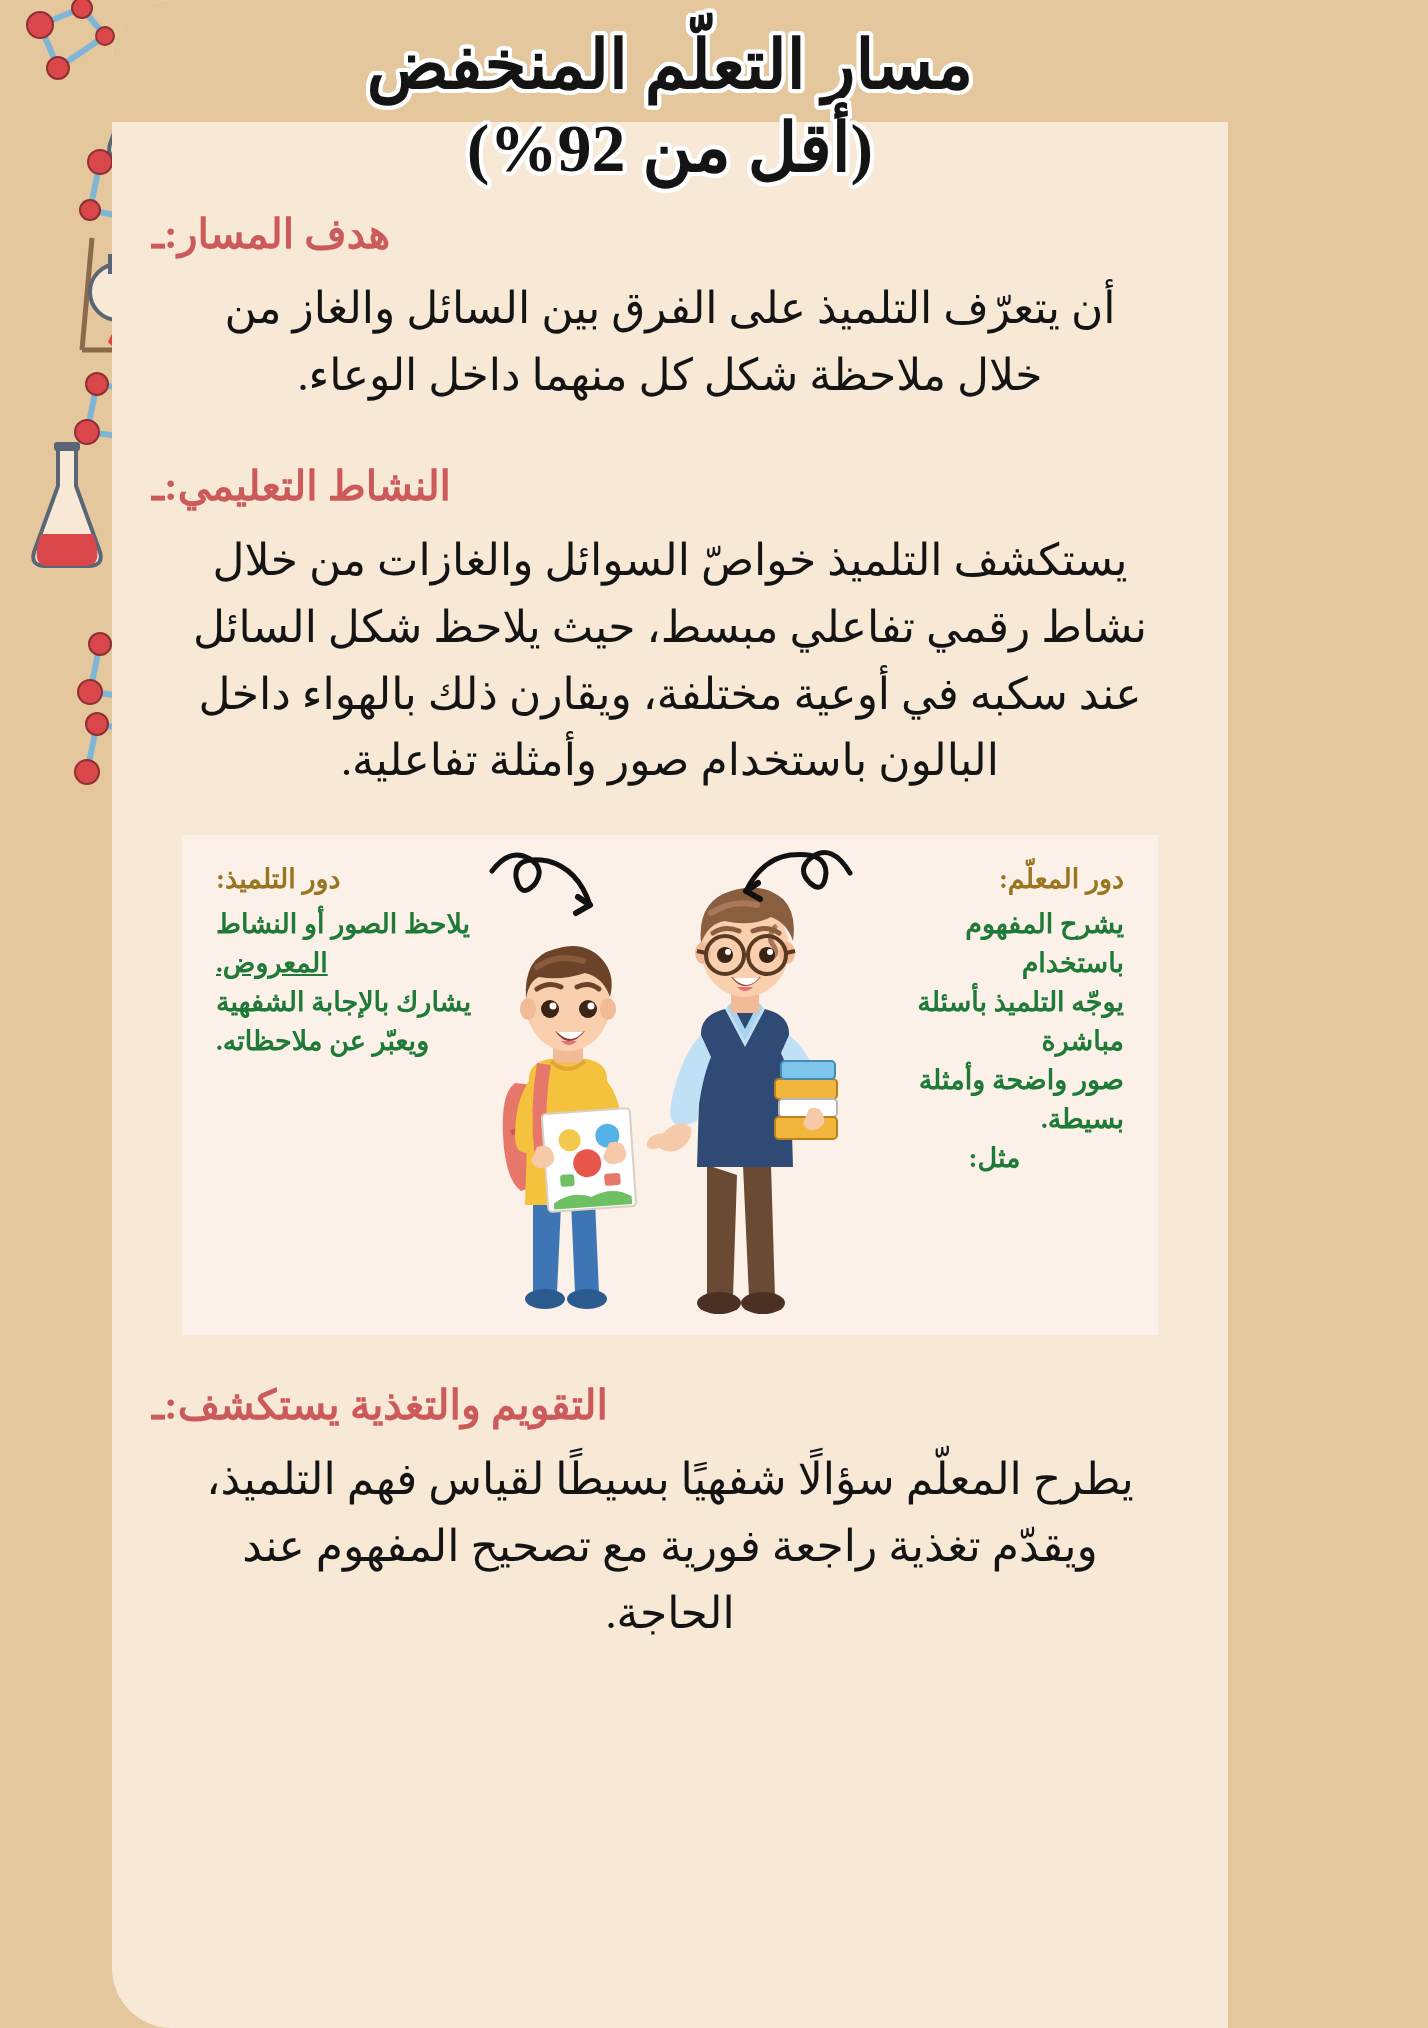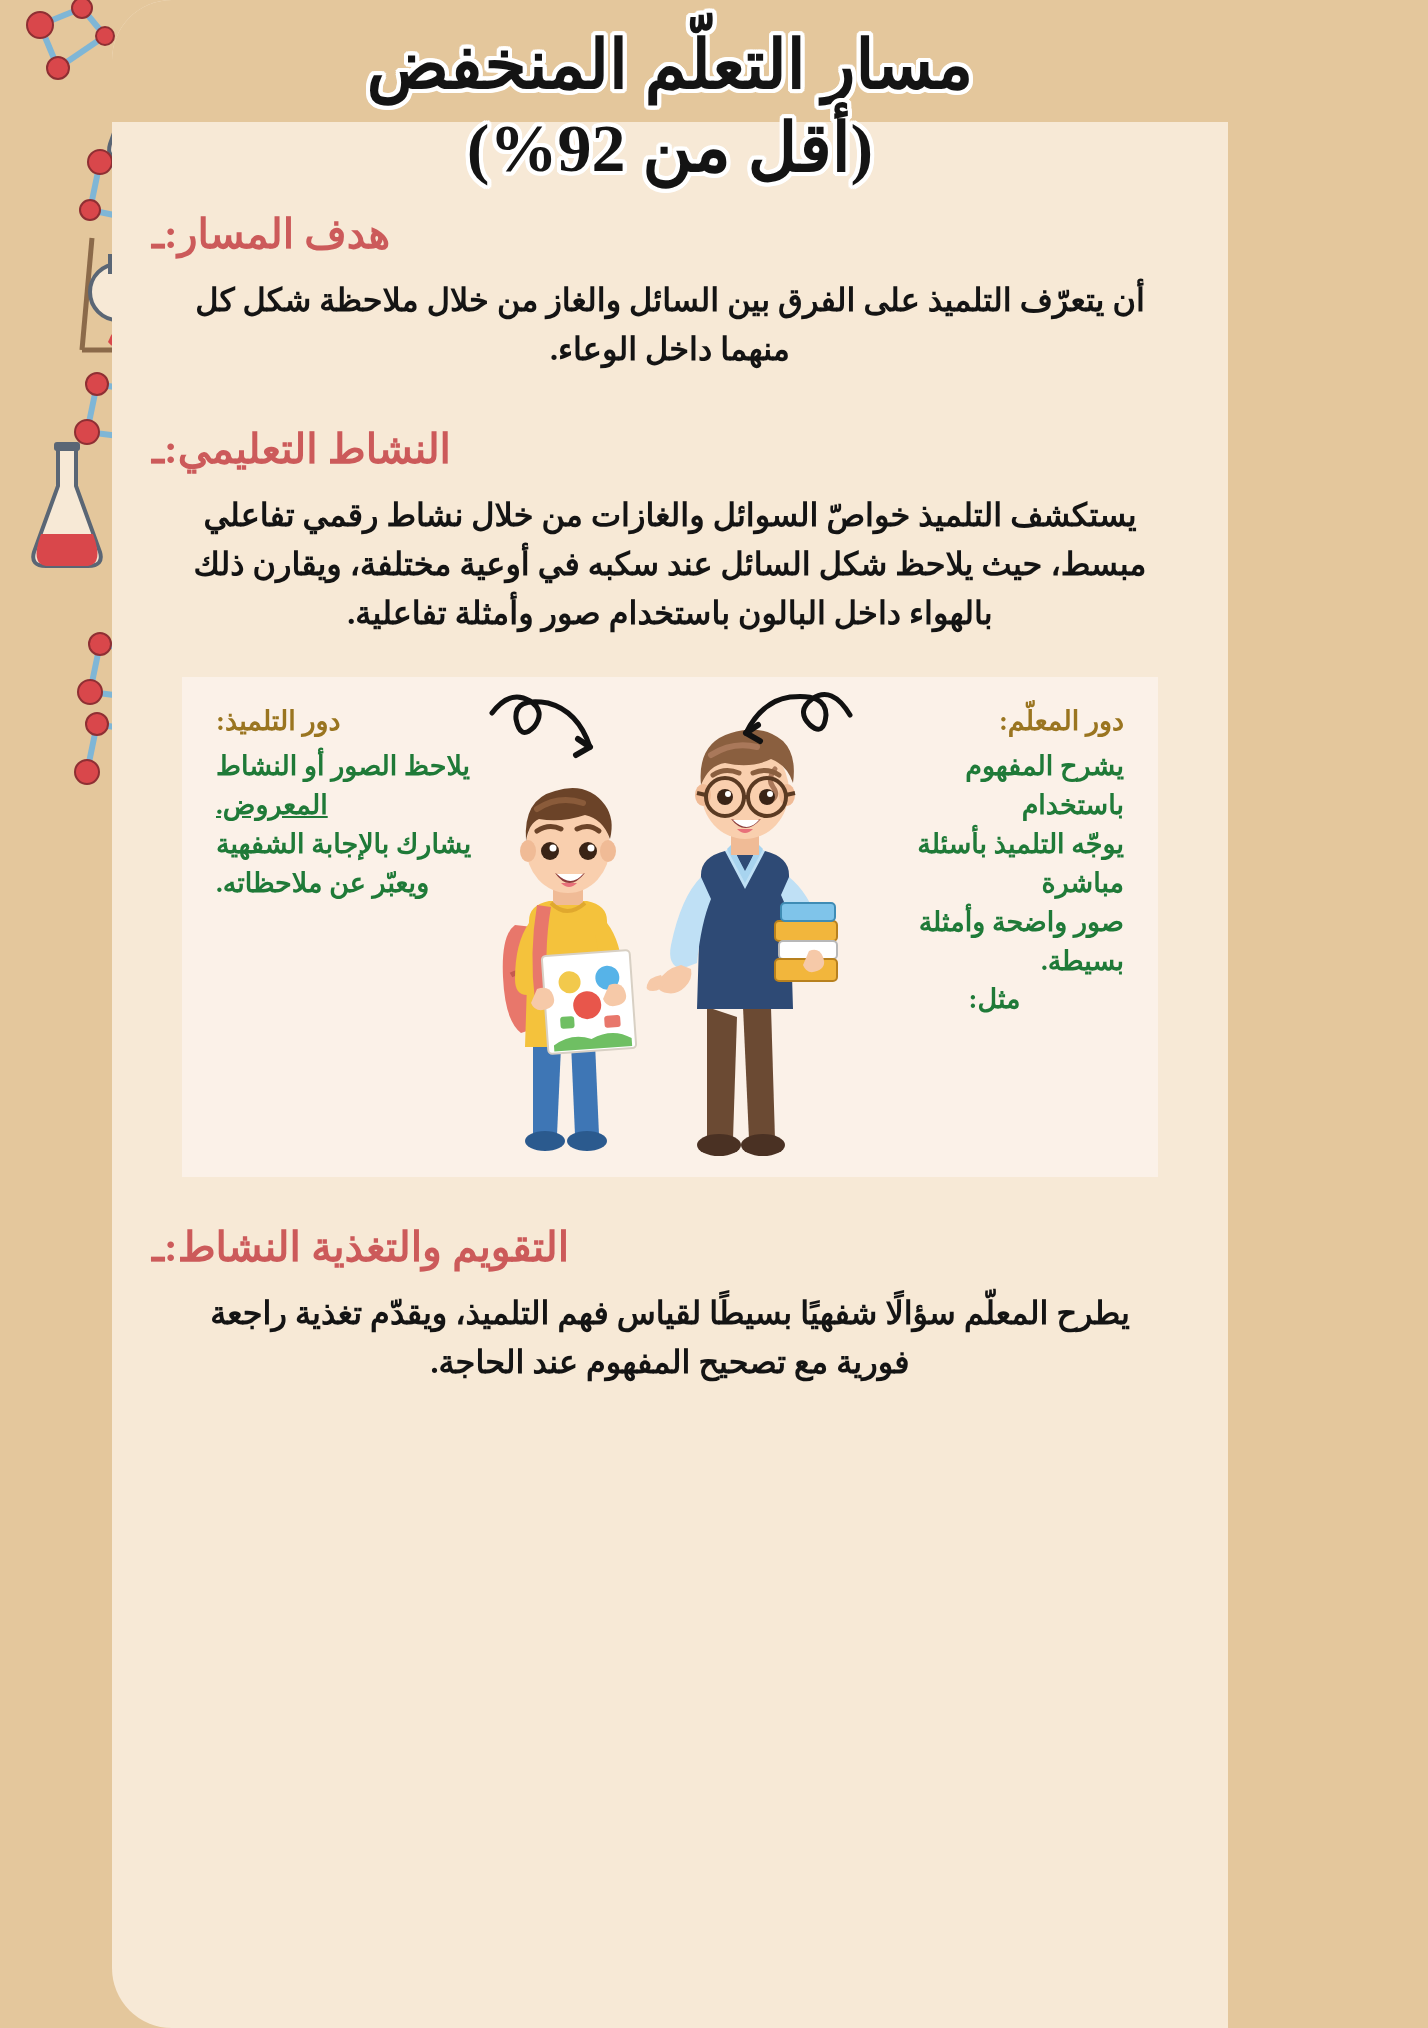--- a/index.html
+++ b/index.html
@@ -58,26 +58,26 @@
   .sec-head{
     font-weight:bold;
     font-size:41px;
     color:#cc5a5a;
     text-align:left;
     padding-right:80px;
     margin-bottom:18px;
     letter-spacing:0;
   }
   .sec-body{
-    font-size:32px;
+    font-size:44px;
     line-height:1.52;
     color:#141414;
     text-align:center;
     padding:0 34px 0 34px;
-    font-weight:700;
+    font-weight:400;
   }
   .gap-a{ height:52px; }
   
   #roles{
     position:relative;
     margin:40px 30px 0 30px;
     background:#fbf1e8;
     height:500px;
     display:flex;
     align-items:flex-start;
@@ -352,19 +352,19 @@
           <path d="M122 30 Q104 0 84 14 Q68 26 82 40 Q96 52 98 30 Q98 8 62 12 Q34 16 18 48" stroke="#111" stroke-width="5" fill="none" stroke-linecap="round"></path>
           <path d="M18 48 L30 40 M18 48 L32 56" stroke="#111" stroke-width="6" fill="none" stroke-linecap="round"></path>
         </svg>
         <svg class="arrow-svg" width="130" height="90" style="left:300px; top:10px;">
           <path d="M10 26 Q28 2 48 14 Q64 24 52 40 Q38 54 34 32 Q32 10 66 16 Q96 24 108 60" stroke="#111" stroke-width="5" fill="none" stroke-linecap="round"></path>
           <path d="M108 60 L96 52 M108 60 L94 68" stroke="#111" stroke-width="6" fill="none" stroke-linecap="round"></path>
         </svg>
       </div>
 
       <div id="assess">
-        <div class="sec-head">التقويم والتغذية النشاط:ـ</div>
+        <div class="sec-head">التقويم والتغذية يستكشف:ـ</div>
         <div class="sec-body">يطرح المعلّم سؤالًا شفهيًا بسيطًا لقياس فهم التلميذ، ويقدّم تغذية راجعة فورية مع تصحيح المفهوم عند الحاجة.</div>
       </div>
 
     </div>
   </div>
 </div>
 
 </body></html>

